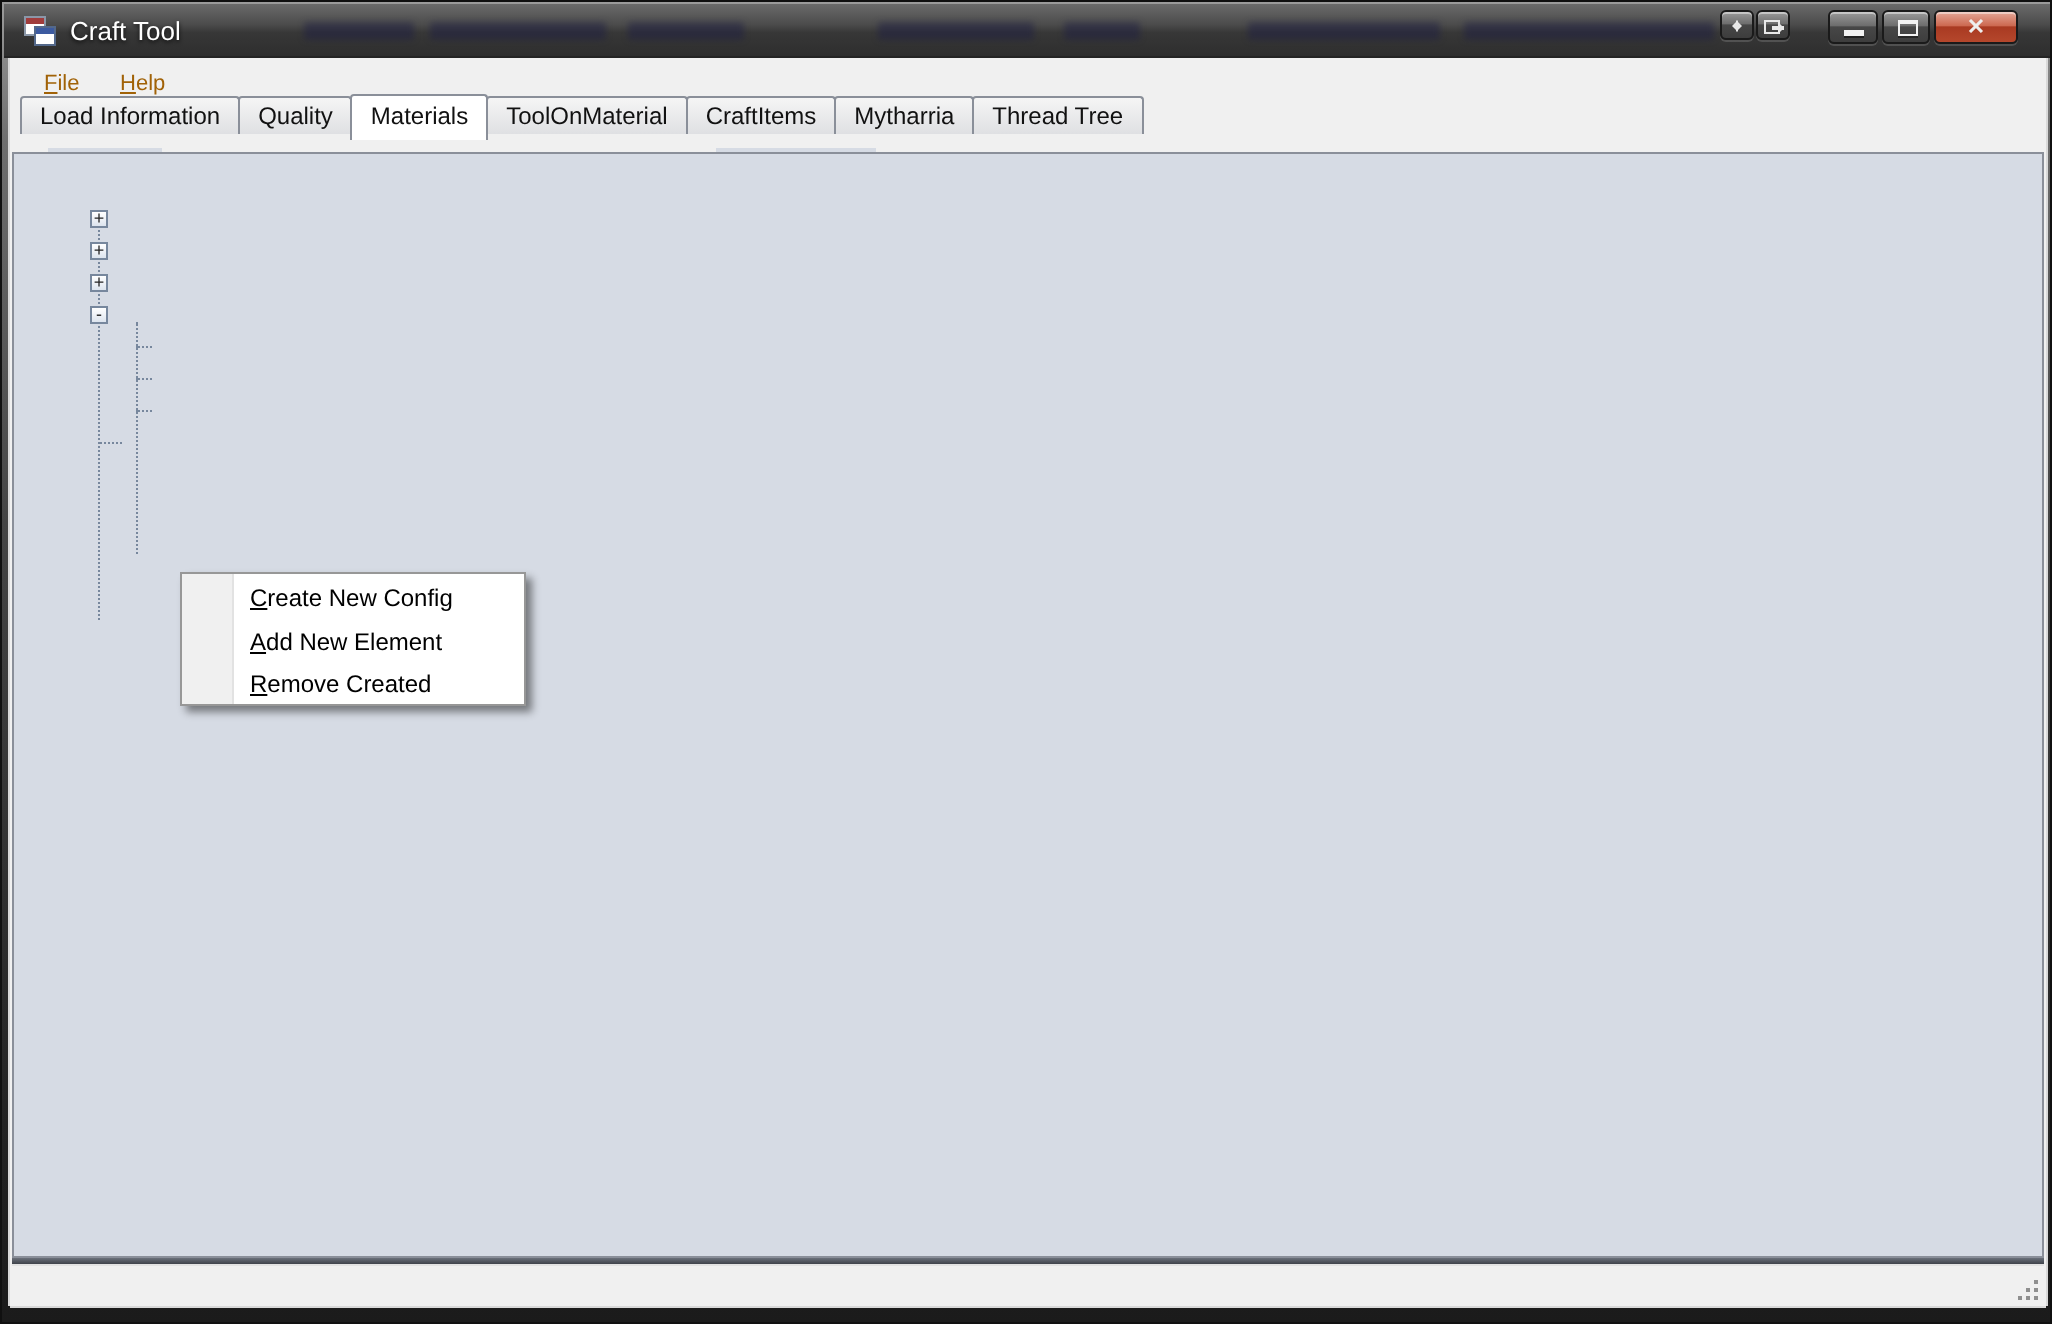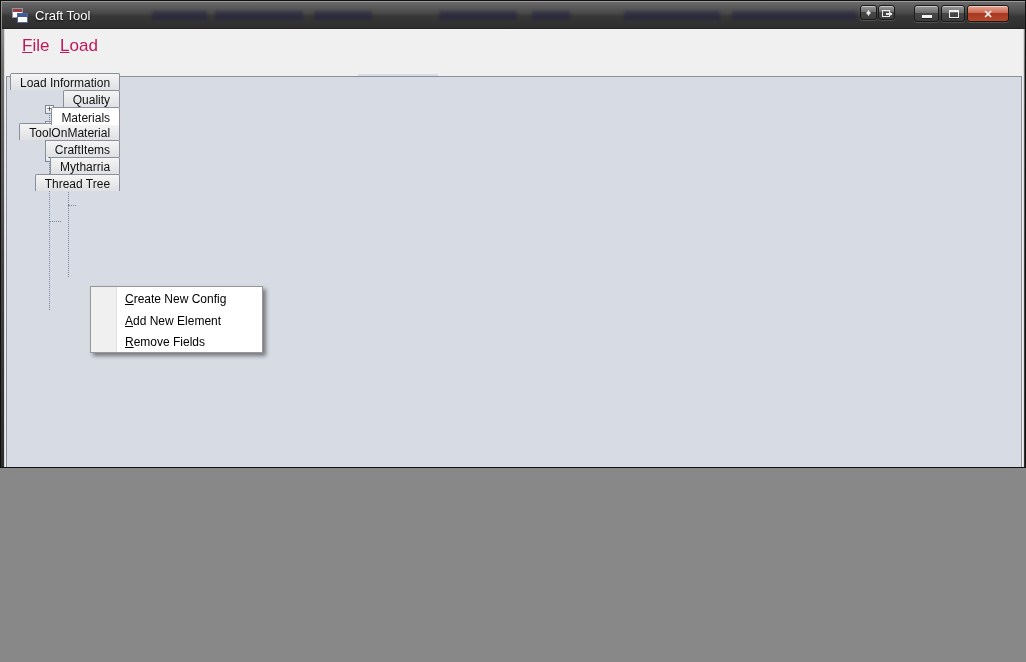--- a/index.html
+++ b/index.html
@@ -1,19 +1,19 @@
 <!DOCTYPE html>
 <html><head>
 <meta charset="utf-8">
 <style>
   * { margin:0; padding:0; box-sizing:border-box; }
   html,body { background:#888; }
   body { font-family:"Liberation Sans", sans-serif; }
   .screen{
-    position:relative; width:1026px; height:468px; overflow:hidden;
+    position:relative; width:1026px; height:662px; overflow:hidden;
     background:linear-gradient(180deg,#9b9b9b 0px,#6e6e6e 70px,#454545 260px,#232323 560px,#1b1b1b 100%);
     border:1px solid #101010;
     text-decoration:underline;
   }
   
   .titlebar{
     position:absolute; left:1px; top:1px; width:1023px; height:27px;
     background:linear-gradient(180deg,#6a6a6a 0%,#4b4b4b 40%,#373737 55%,#2e2e2e 100%);
     border-bottom:1px solid #242424;
   }
@@ -42,25 +42,25 @@
   .glyph-max{ position:absolute; left:7px; top:4px; width:10px; height:8px; border:1px solid #f2f2f2; border-top-width:2px; box-shadow:0 1px 0 rgba(0,0,0,.4); }
   .glyph-pan-l{ position:absolute; left:2px; top:4px; border:3.5px solid transparent; border-right-color:#e8e8e8; }
   .glyph-pan-r{ position:absolute; right:2px; top:4px; border:3.5px solid transparent; border-left-color:#e8e8e8; }
   .glyph-pop{ position:absolute; left:3px; top:4px; width:8px; height:7px; border:1px solid #e8e8e8; }
   .glyph-pop-arrow{ position:absolute; right:2px; top:6.5px; width:6px; height:2px; background:#e8e8e8; }
   .glyph-pop-arrow:after{ content:""; position:absolute; right:-3px; top:-2px; border:3px solid transparent; border-left-color:#e8e8e8; }
   
   .client{ position:absolute; left:4px; top:28px; width:1018px; height:624px; background:#f0f0f0;
            box-shadow:-1px 0 0 #d9d9d9, 1px 0 0 #d9d9d9, 0 1px 0 #d9d9d9; }
   .menubar{ position:absolute; left:5px; top:30px; width:1016px; height:25px; background:#f0f0f0; }
-  .menu-item{ position:absolute; top:2px; height:21px; padding:3px 7px 0 7px; font-size:17px; color:#be185d; cursor:default; }
+  .menu-item{ position:absolute; top:2px; height:21px; padding:3px 7px 0 7px; font-size:11px; color:#a16207; cursor:default; }
   .menu-item .lbl{ display:block; }
   .menu-item .lbl::first-letter{ text-decoration:underline; }
   
-  .tabstrip{ position:absolute; left:9px; top:72px; height:21px; display:flex; align-items:flex-end; z-index:5;flex-direction:column; }
+  .tabstrip{ position:absolute; left:9px; top:46px; height:21px; display:flex; align-items:center; z-index:5; }
   .tab{
     height:19px; padding:2px 9px 0 9px; font-size:12px; color:#111;
     background:linear-gradient(180deg,#f5f5f5,#dfe0e3); border:1px solid #8a8f99; border-bottom:none;
     margin-right:-1px; border-radius:2px 2px 0 0; white-space:nowrap; cursor:pointer;
   }
   .tab.selected{
     background:#fff; height:23px; margin-bottom:-2px; padding-top:3px; position:relative; z-index:6;
   }
   .tabpage{
     position:absolute; left:5px; top:75px; width:1016px; height:553px;
@@ -182,21 +182,21 @@
     </div>
   </div>
 
   <div class="client"></div>
 
   <div class="menubar">
     <div class="menu-item" style="left:9px">
       <span class="lbl">File</span>
     </div>
     <div class="menu-item" style="left:47px">
-      <span class="lbl">Load</span>
+      <span class="lbl">Help</span>
     </div>
   </div>
 
   <div class="tabstrip">
     <div class="tab"><span>Load Information</span></div>
     <div class="tab"><span>Quality</span></div>
     <div class="tab selected"><span>Materials</span></div>
     <div class="tab"><span>ToolOnMaterial</span></div>
     <div class="tab"><span>CraftItems</span></div>
     <div class="tab"><span>Mytharria</span></div>
@@ -249,21 +249,21 @@
 
   <div class="ctxmenu">
     <div class="gutter"></div>
     <div class="ctx-item" style="top:23px">
       <span class="lbl">Add New Element</span>
     </div>
     <div class="ctx-item" style="top:1px">
       <span class="lbl">Create New Config</span>
     </div>
     <div class="ctx-item" style="top:44px">
-      <span class="lbl">Remove Fields</span>
+      <span class="lbl">Remove Created</span>
     </div>
   </div>
 
   <button class="win-btn" style="left:142px;top:597px;width:72px;height:21px">
     <span>Write Files</span>
   </button>
 
   <div class="groupbox" style="left:348px;top:80px;width:658px;height:542px">
     <span class="gb-legend">Materials Info</span>
   </div>

